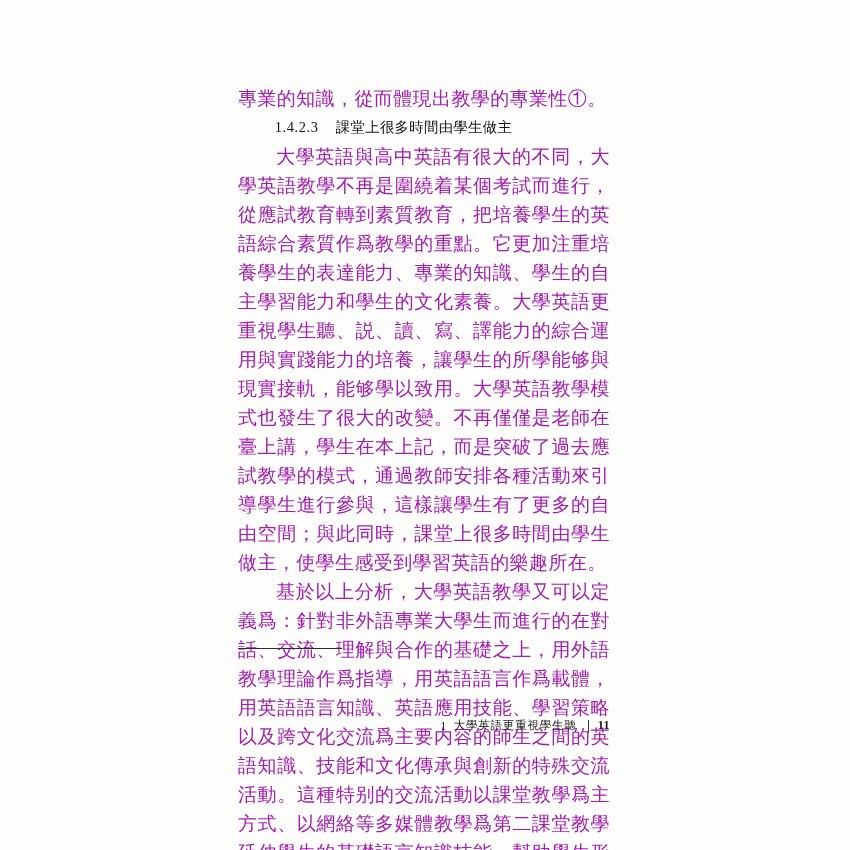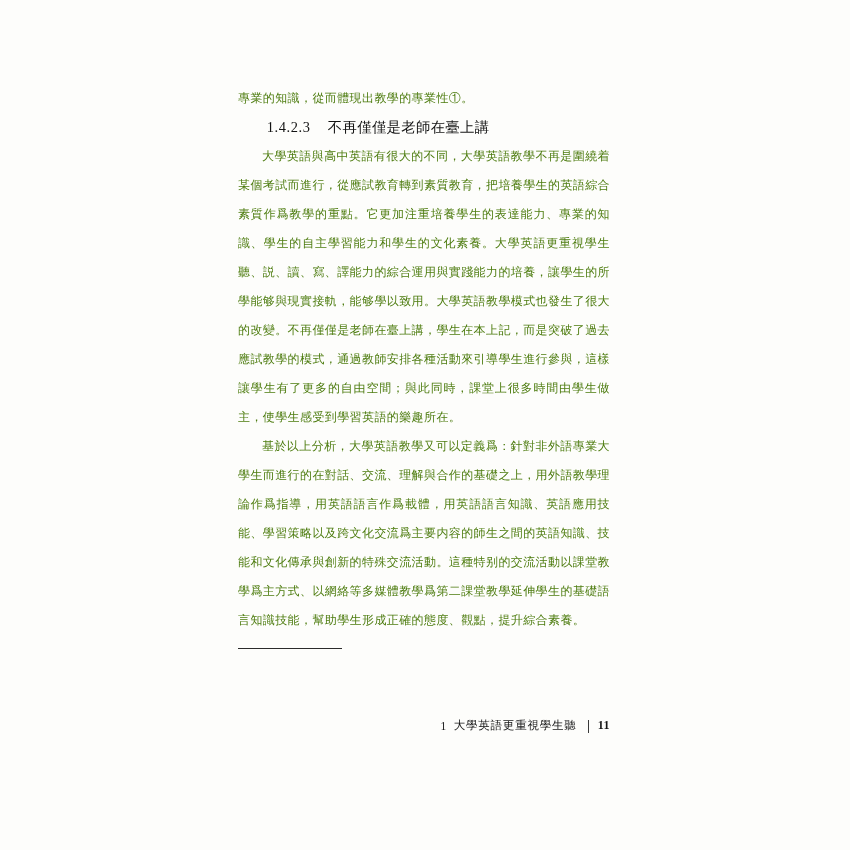--- a/index.html
+++ b/index.html
@@ -20,41 +20,42 @@
     height: 850px;
     background: #fdfdfb;
   }
   .content {
     position: absolute;
     left: 238px;
     top: 84px;
     width: 372px;
   }
   .para {
-    font-size: 12px;
+    font-size: 19px;
     line-height: 29px;
     text-align: justify;
     text-justify: inter-ideograph;
     margin: 0;
     letter-spacing: 0.4px;
-    color: #4d7c0f;
+    color: #a21caf;
   }
   .para.indent {
     text-indent: 2em;
   }
   .heading {
     font-size: 14.4px;
     line-height: 29px;
     margin: 0;
     text-indent: 2em;
     letter-spacing: 0.3px;
     color: #121212;
   }
   .heading .num {
     letter-spacing: 0.6px;
+    margin-left: 8px;
   }
   .heading .gap {
     display: inline-block;
     width: 1.2em;
   }
   .footnote-area {
     position: absolute;
     left: 238px;
     top: 648px;
     width: 372px;
@@ -109,21 +110,21 @@
 </style>
 </head>
 <body>
 
 <div id="page">
 
   <div class="content">
 
     <p class="para"><span>專業的知識，從而體現出教學的專業性①。</span></p>
 
-    <p class="heading"><span class="num">1.4.2.3</span><span class="gap"></span><span>不再僅僅是老師在臺上講</span></p>
+    <p class="heading"><span class="num">1.4.2.3</span><span class="gap"></span><span>課堂上很多時間由學生做主</span></p>
 
     <p class="para indent">大學英語與高中英語有很大的不同，大學英語教學不再是圍繞着某個考試而進行，從應試教育轉到素質教育，把培養學生的英語綜合素質作爲教學的重點。它更加注重培養學生的表達能力、專業的知識、學生的自主學習能力和學生的文化素養。大學英語更重視學生聽、説、讀、寫、譯能力的綜合運用與實踐能力的培養，讓學生的所學能够與現實接軌，能够學以致用。大學英語教學模式也發生了很大的改變。不再僅僅是老師在臺上講，學生在本上記，而是突破了過去應試教學的模式，通過教師安排各種活動來引導學生進行參與，這樣讓學生有了更多的自由空間；與此同時，課堂上很多時間由學生做主，使學生感受到學習英語的樂趣所在。</p>
 
     <p class="para indent">基於以上分析，大學英語教學又可以定義爲：針對非外語專業大學生而進行的在對話、交流、理解與合作的基礎之上，用外語教學理論作爲指導，用英語語言作爲載體，用英語語言知識、英語應用技能、學習策略以及跨文化交流爲主要内容的師生之間的英語知識、技能和文化傳承與創新的特殊交流活動。這種特别的交流活動以課堂教學爲主方式、以網絡等多媒體教學爲第二課堂教學延伸學生的基礎語言知識技能，幫助學生形成正確的態度、觀點，提升綜合素養。</p>
 
   </div>
 
   <div class="footnote-area">
     <div class="footnote-rule"></div>
   </div>

